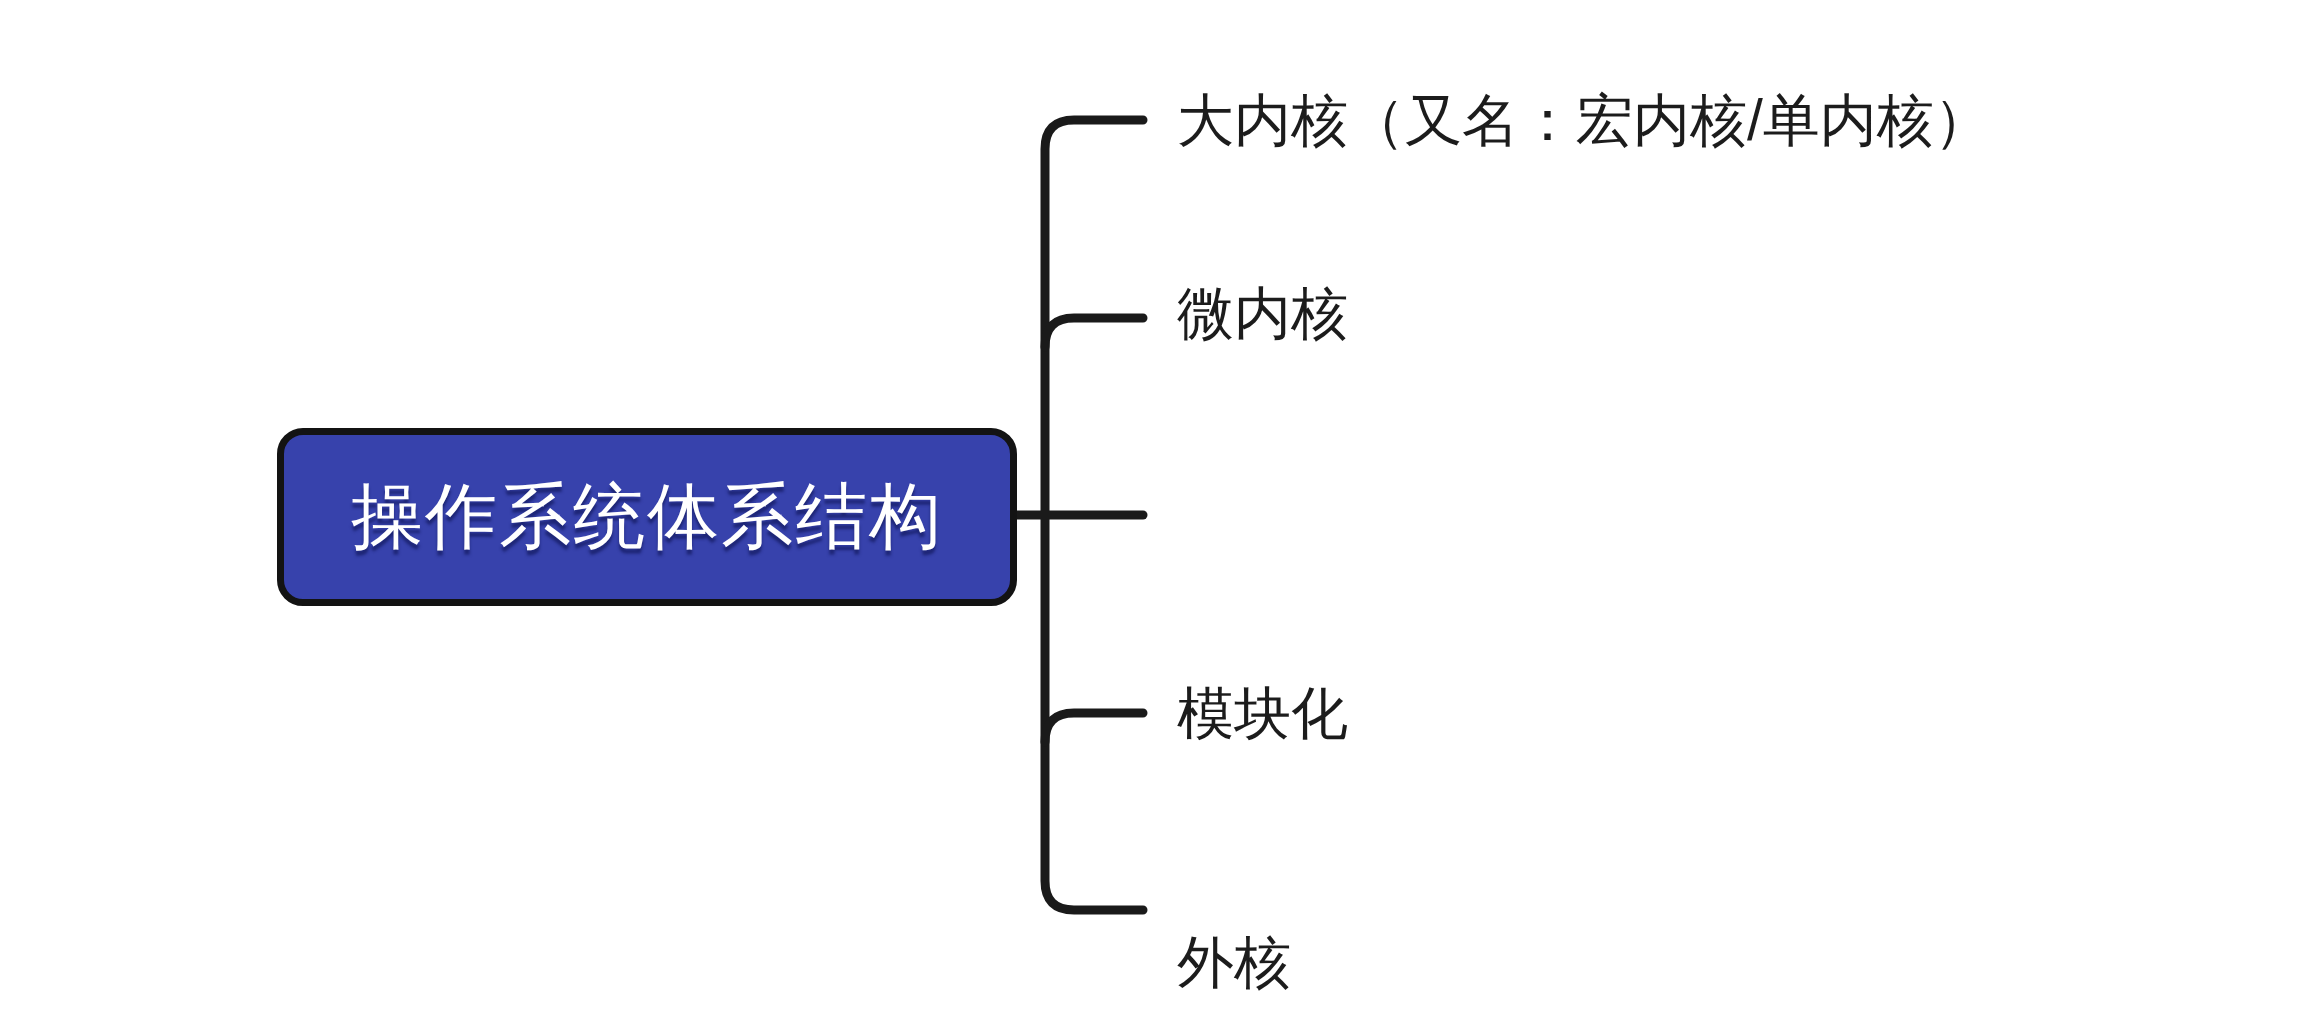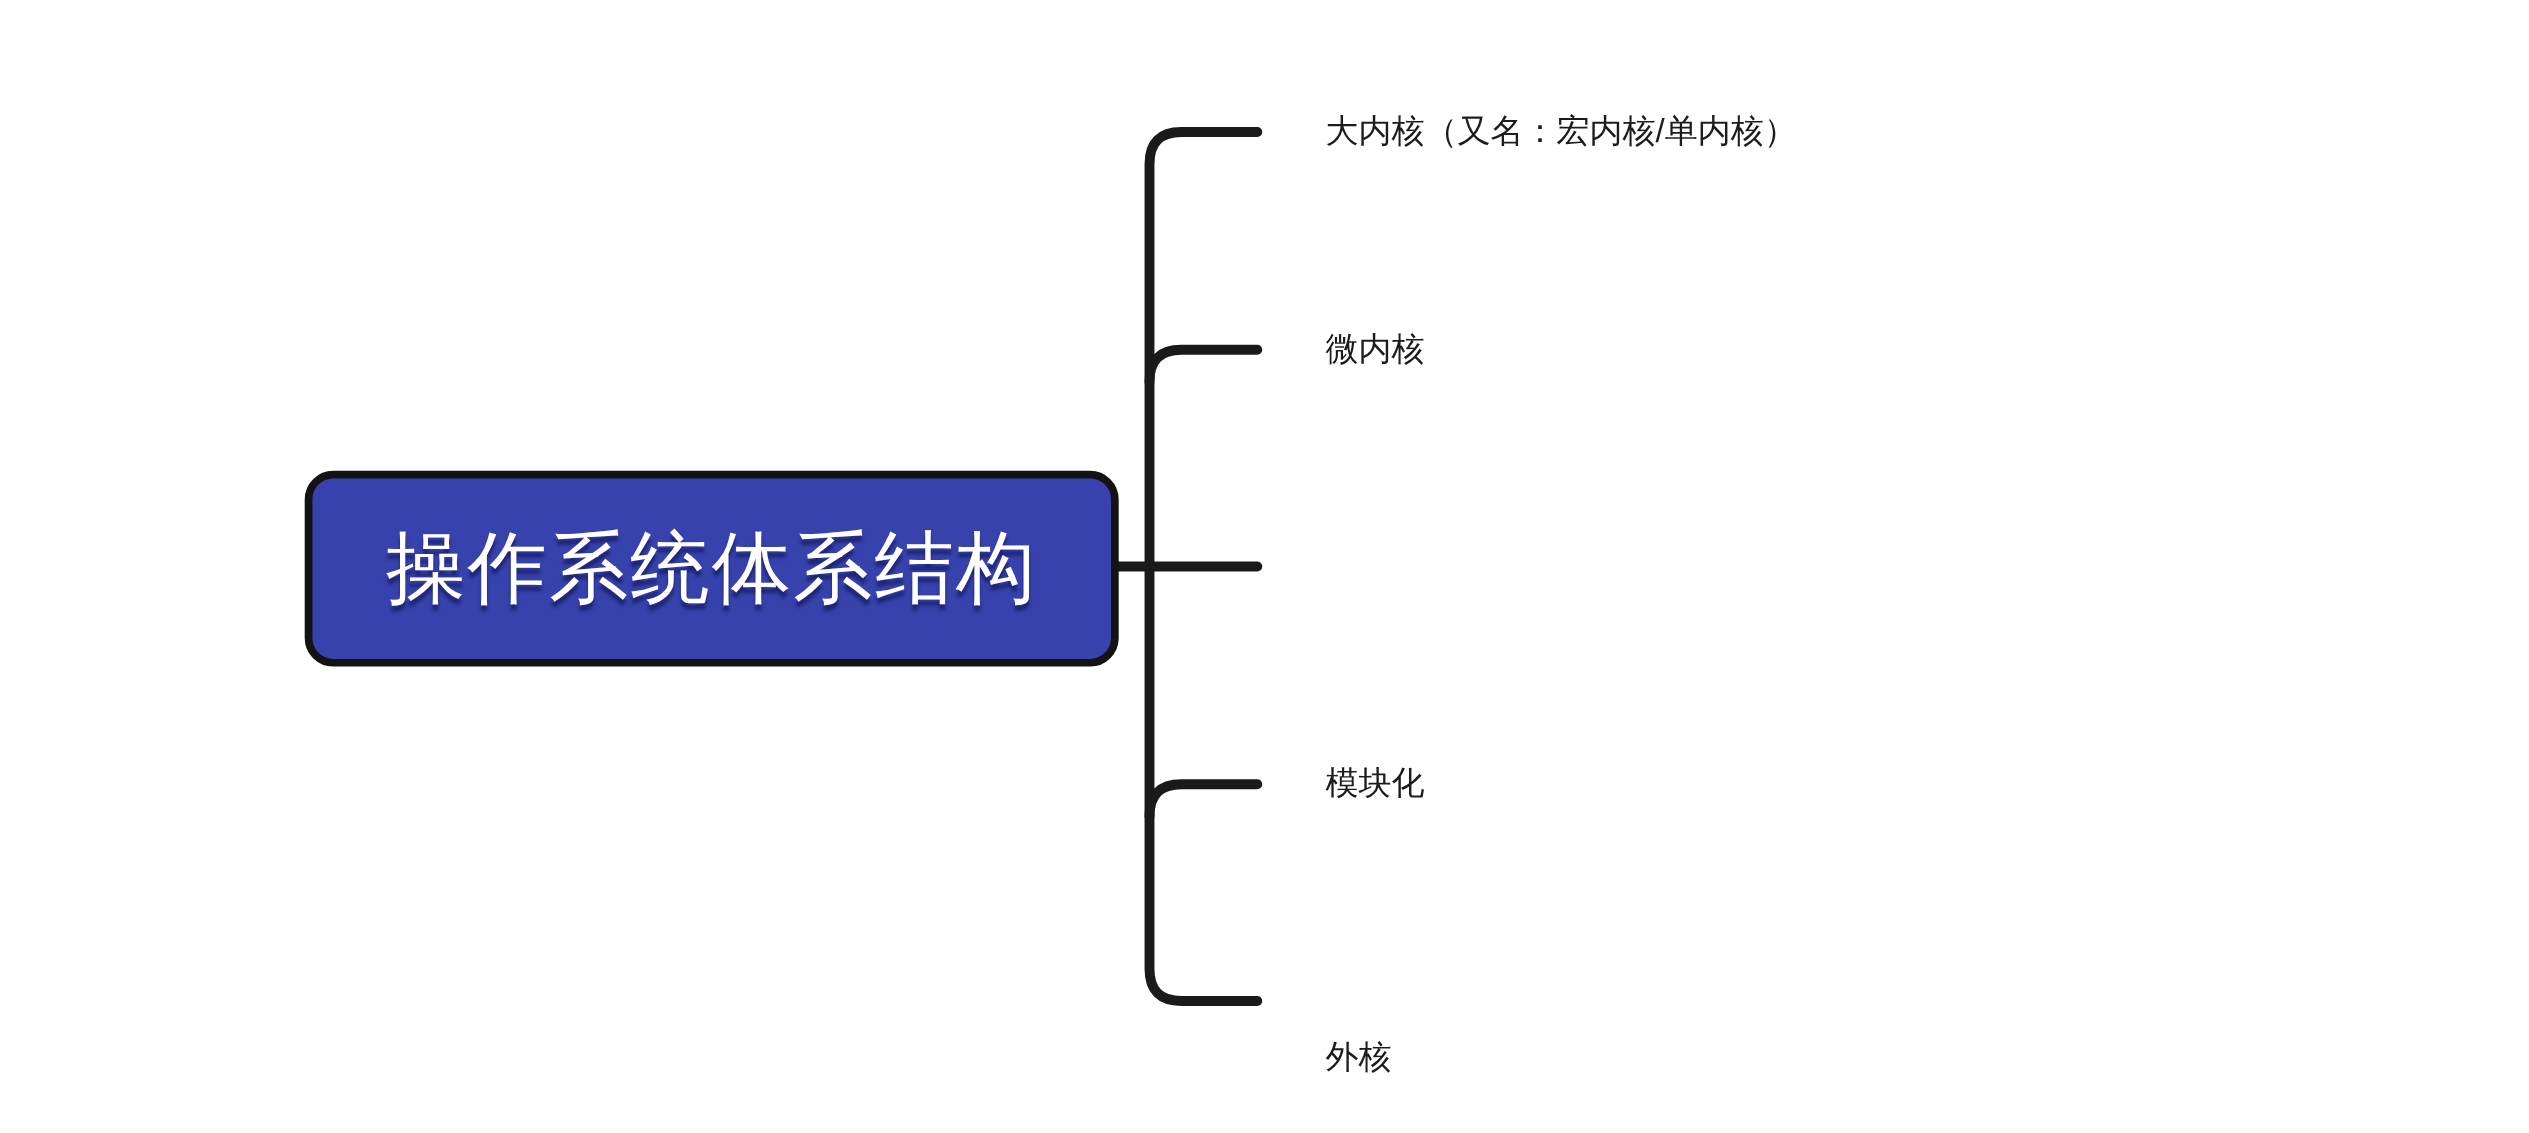--- a/index.html
+++ b/index.html
@@ -50,28 +50,27 @@
     font-weight: 500;
     letter-spacing: 2px;
     white-space: nowrap;
     text-shadow: 0 5px 3px rgba(16, 22, 88, 0.65);
   }
   .branch-label {
     position: absolute;
     left: 1177px;
     height: 60px;
     line-height: 60px;
-    font-size: 30px;
+    font-size: 57px;
     color: #1c1c1c;
     white-space: nowrap;
     cursor: pointer;
-    margin-left: 28px;
   }
   .branch-label.b1 { top: 90px;  }
-  .branch-label.b2 { top: 288px; }
+  .branch-label.b2 { top: 288px; font-family: Liberation Mono, monospace; }
   .branch-label.b3 { top: 485px; }
   .branch-label.b4 { top: 683px; }
   .branch-label.b5 { top: 932px; }
 </style>
 </head>
 <body>
 
 <div id="canvas">
 
   <svg id="connectors" viewBox="0 0 2299 1030" xmlns="http://www.w3.org/2000/svg">

